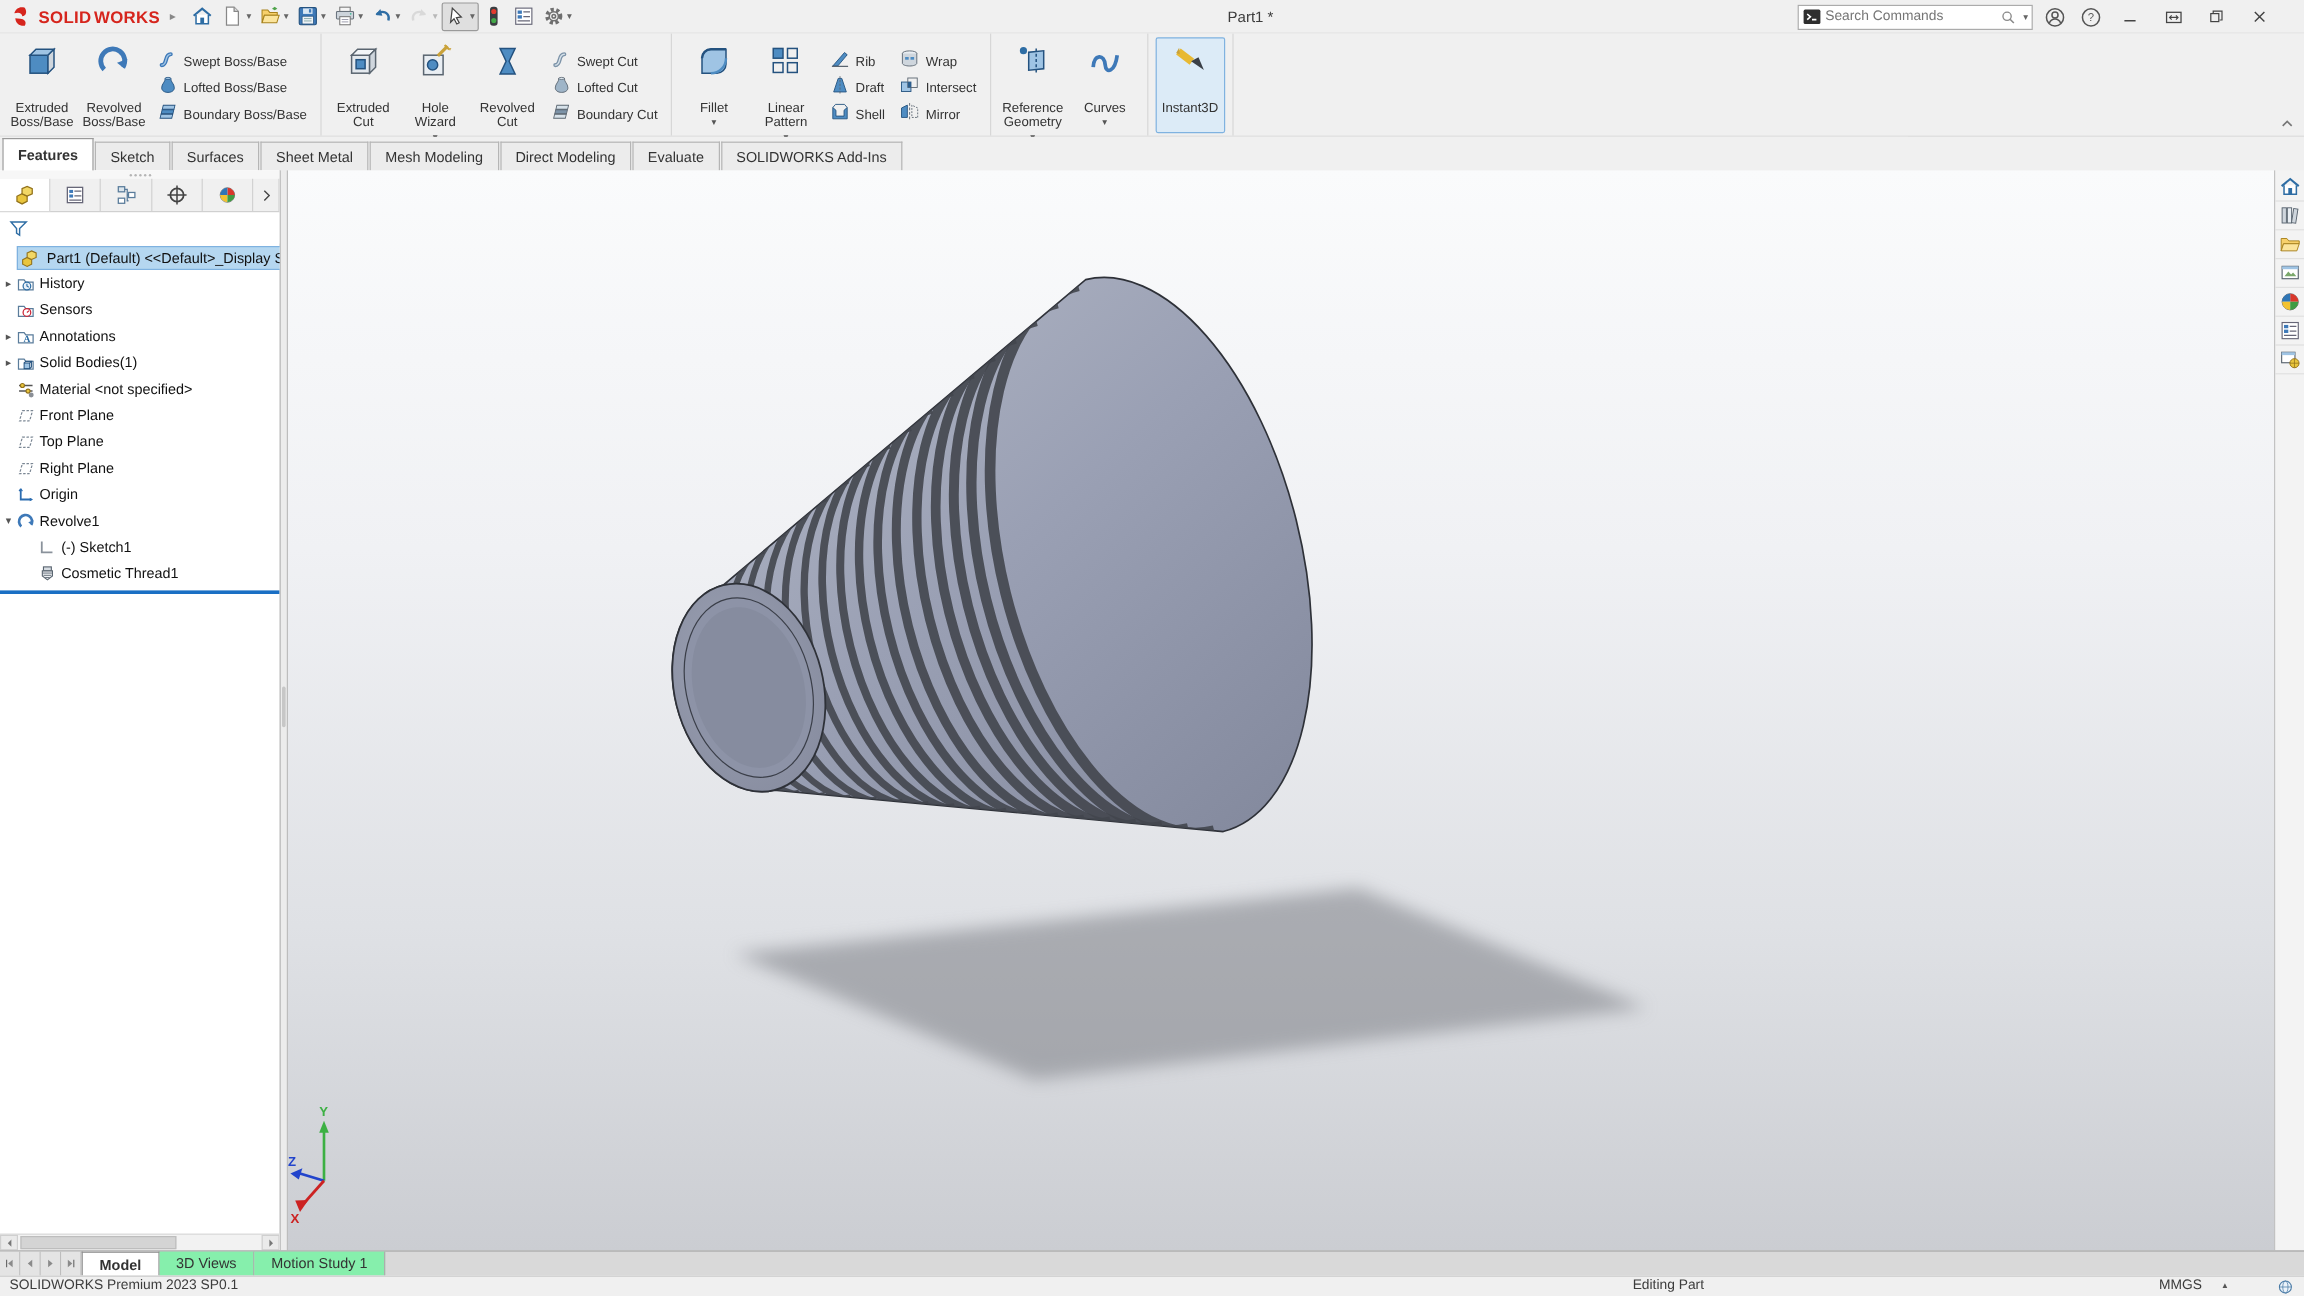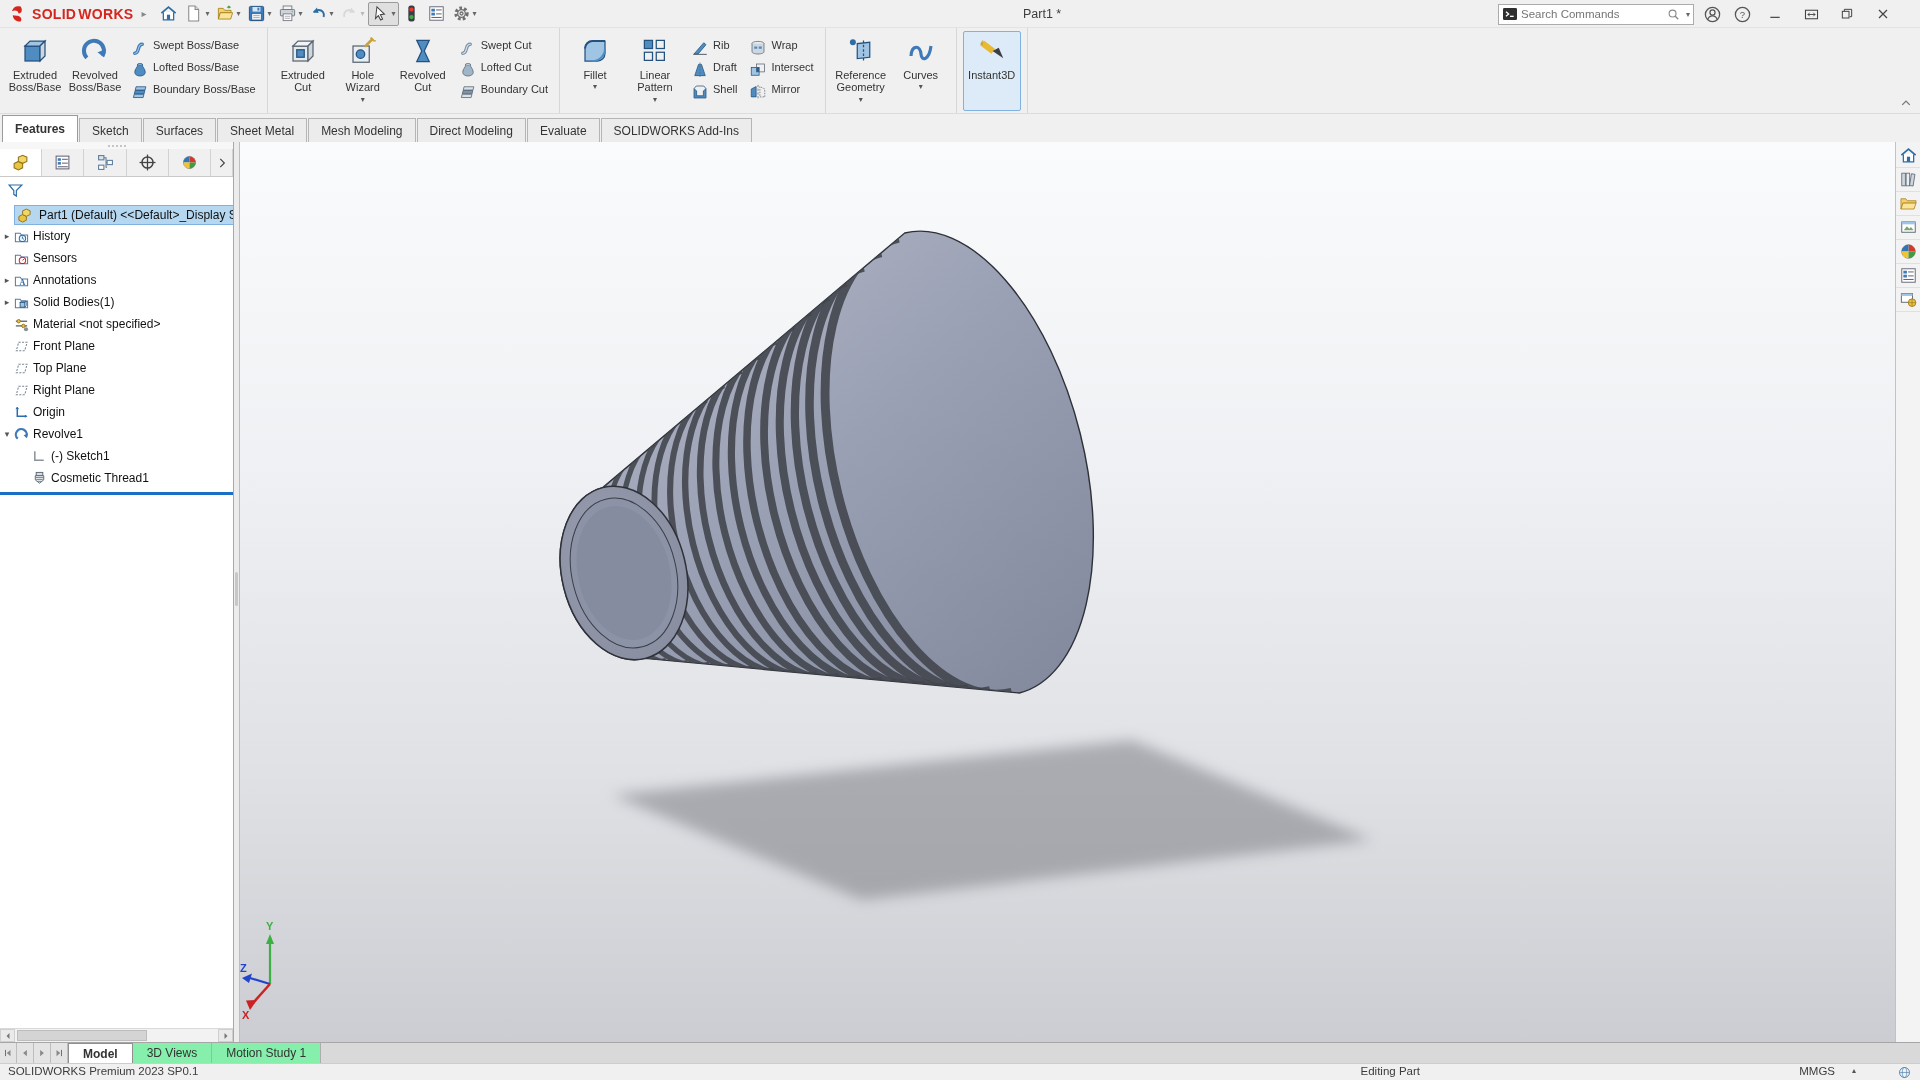--- a/index.html
+++ b/index.html
@@ -25,24 +25,24 @@
   .searchbox{display:flex;align-items:center;width:196px;height:21px;background:#fff;border:1px solid #ababab;padding:0 3px;gap:3px}
   .searchbox input{flex:1;border:none;outline:none;font-size:11.5px;color:#333;font-family:"Liberation Sans",sans-serif;min-width:0;background:transparent}
   .winbtn{width:30px;height:24px;display:flex;align-items:center;justify-content:center}
 
   
   .ribbon{position:absolute;left:0;top:28px;width:1920px;height:86px;background:#f0f0f0;display:flex;align-items:stretch;border-bottom:1px solid #dcdcdc}
   .rb-group{display:flex;align-items:center;border-right:1px solid #d7d7d7;padding:2px 6px;gap:2px}
   .rb-large{width:58px;height:80px;display:flex;flex-direction:column;align-items:center;justify-content:flex-start;padding-top:4px;border:1px solid transparent;border-radius:2px}
   .rb-large.active{background:#dcebf7;border-color:#7fb2e0}
   .rb-large .icon{width:30px;height:30px}
-  .rb-label{font-size:11px;line-height:1.18;text-align:center;white-space:pre-line;color:#333;margin-top:3px}
+  .rb-label{font-size:11px;line-height:1.18;text-align:center;white-space:pre-line;color:#333;margin-top:18px}
   .rb-caret{font-size:8px;color:#555;margin-top:1px}
   .rb-stack{display:flex;flex-direction:column;justify-content:center;gap:1px}
-  .rb-small{display:flex;align-items:flex-start;gap:4px;height:21px;padding:0 4px;border:1px solid transparent;border-radius:2px}
+  .rb-small{display:flex;align-items:flex-end;gap:4px;height:21px;padding:0 4px;border:1px solid transparent;border-radius:2px}
   .rb-small .icon{width:18px;height:18px}
   .rb-small span.lbl{font-size:11px;color:#333;white-space:nowrap}
   .ribbon-collapse{position:absolute;right:6px;bottom:3px;width:16px;height:14px;display:flex;align-items:center;justify-content:center}
 
   
   .tabrow{position:absolute;left:0;top:114px;width:1590px;height:28px;background:#f0f0f0;display:flex;align-items:flex-end}
   .cmdtabs{display:flex;align-items:flex-end;height:28px;padding-left:2px}
   .cmdtab{height:24px;display:flex;align-items:center;padding:0 12px;font-size:12px;color:#333;background:#ececec;border:1px solid #b5b5b5;border-bottom:none;margin-right:1px}
   .cmdtab.active{background:#fff;height:27px;font-weight:bold;border-color:#9a9a9a;position:relative;z-index:2}
   .viewbar{position:absolute;left:895px;top:116px;height:26px;display:flex;align-items:center;gap:3px}

